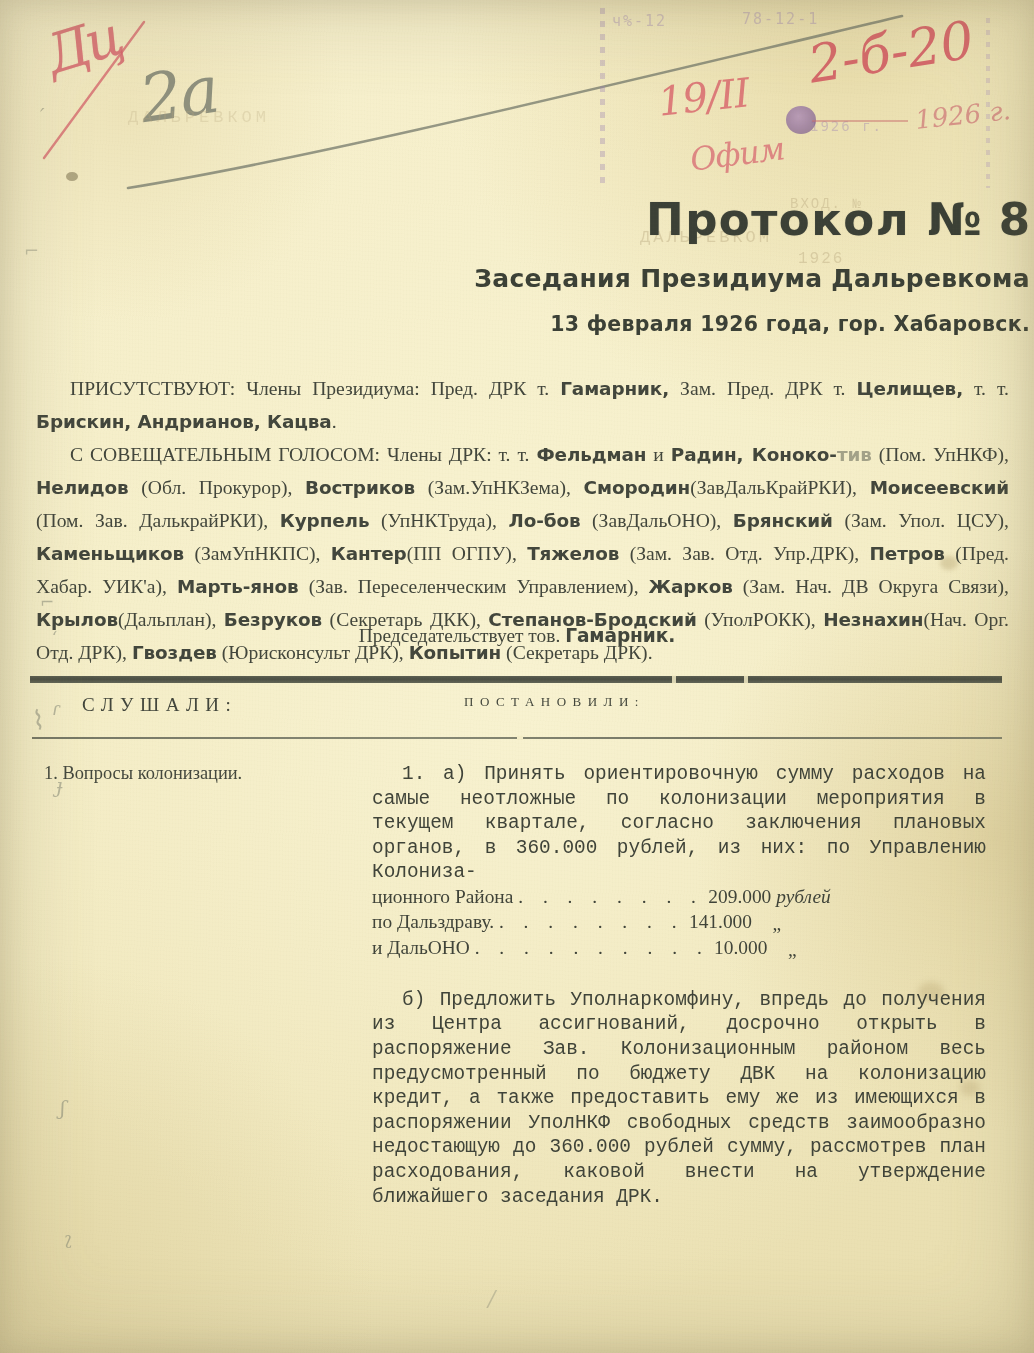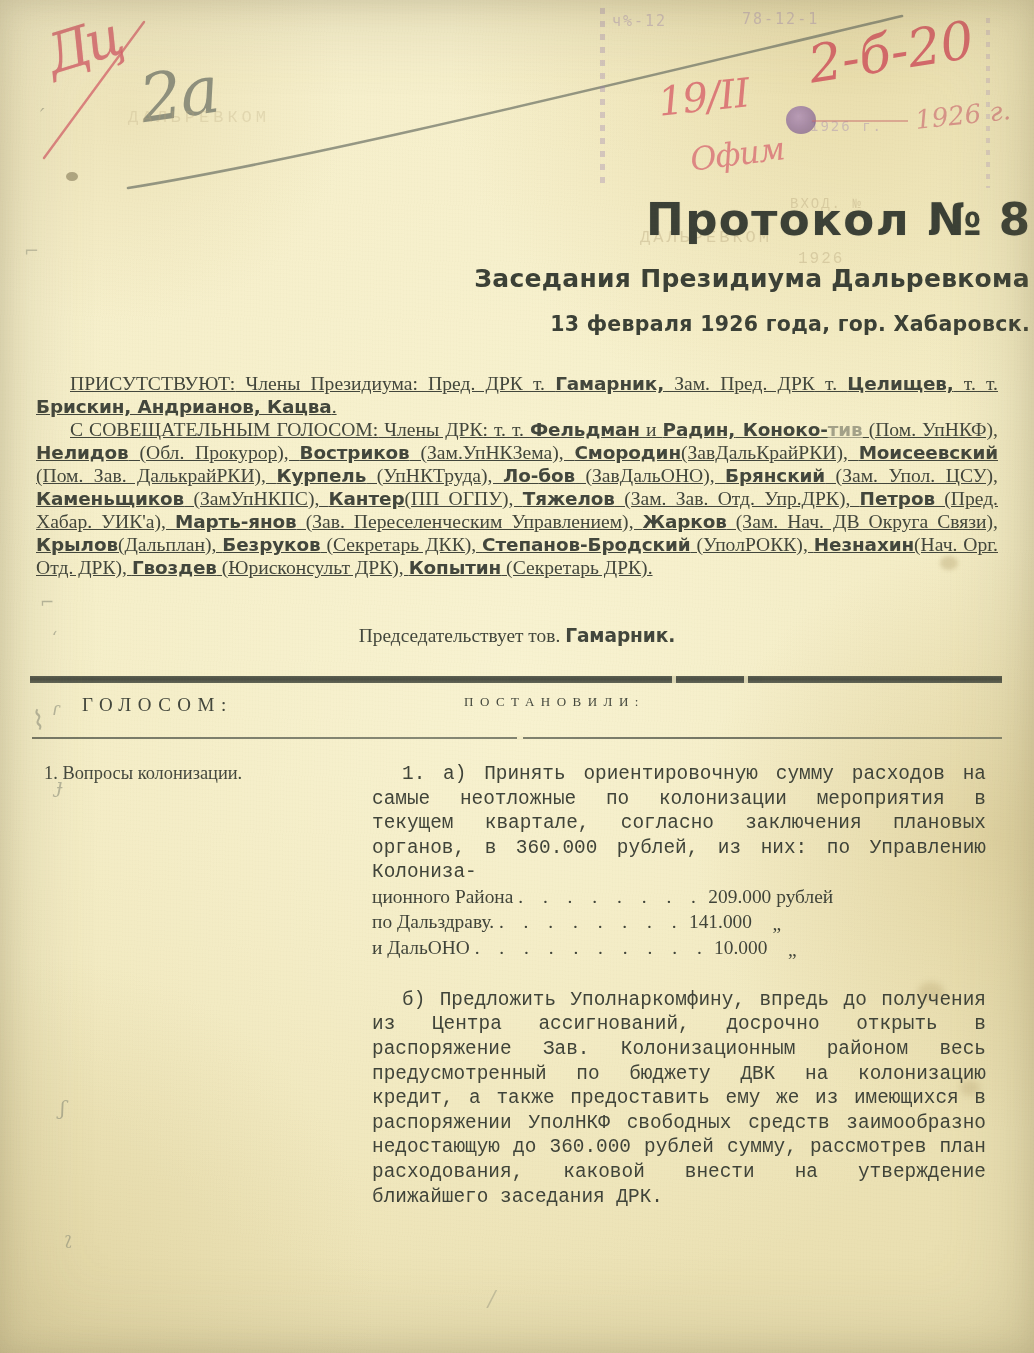--- a/index.html
+++ b/index.html
@@ -41,25 +41,24 @@
     margin-top:22px;color:#3b4036;
   }
   .dateline{
     font-family:"DejaVu Sans","Liberation Sans",sans-serif;
     font-weight:bold;font-size:20.5px;letter-spacing:.3px;
     margin-top:19px;color:#3b4036;
   }
 
   
   .attendees{
-    position:absolute;left:36px;right:36px;top:372px;
-    font-size:19.6px;line-height:23px;
+    position:absolute;left:36px;right:25px;top:372px;
+    font-size:19.6px;line-height:33px;
     text-align:justify;text-justify:inter-word;
     color:#42463c;
-    text-decoration:underline;
   }
   .attendees p{margin:0;}
   .attendees p + p{margin-top:0;}
   .ind{display:inline-block;width:34px;}
   b{font-family:"DejaVu Sans","Liberation Sans",sans-serif;font-weight:bold;font-size:18.4px;letter-spacing:-.1px;text-align:right;}
   .faded{opacity:.45;}
 
   .chair{
     position:absolute;left:0;right:0;top:625px;text-align:center;
     font-size:19.4px;color:#42463c;
@@ -97,21 +96,21 @@
   }
   .col-right p{margin:0 0 0 0;}
   .col-right .para{margin-bottom:25px;font-family:Liberation Mono, monospace;}
   .col-right .para:last-child{margin-bottom:0;}
   .pind{display:inline-block;width:30px;}
 
   .amount-row{display:block;white-space:nowrap;}
   .amt-label{display:inline-block;}
   .leader{letter-spacing:7.5px;}
   .amt-val{font-variant-numeric:tabular-nums;font-family:Liberation Serif, serif;}
-  .rub{display:inline-block;}
+  .rub{display:inline-block;font-style:italic;}
   .dq{display:inline-block;width:40px;text-align:center;vertical-align:-2px;}
 
   
   .hand{position:absolute;pointer-events:none;
     font-family:"DejaVu Serif","Liberation Serif",serif;font-style:italic;}
   .hw-red-left{left:46px;top:14px;font-size:54px;color:#d4616a;opacity:.82;
     transform:rotate(-17deg);letter-spacing:-4px;text-shadow:0 0 1px rgba(200,80,90,.4);}
   .hw-red-slash{position:absolute;left:40px;top:16px;width:110px;height:150px;pointer-events:none;}
   .hw-pencil-2a{left:140px;top:56px;font-size:66px;color:#6f7468;opacity:.75;
     transform:rotate(-8deg);letter-spacing:-2px;}
@@ -226,21 +225,21 @@
       <span class="ind"></span><span>С СОВЕЩАТЕЛЬНЫМ ГОЛОСОМ:</span><span> Члены ДРК: т. т. </span><b>Фельдман</b><span> и </span><b>Радин,</b><b> Коноко-</b><b class="faded">тив</b><span> (Пом. УпНКФ), </span><b>Нелидов</b><span> (Обл. Прокурор), </span><b>Востриков</b><span> (Зам.УпНКЗема), </span><b>Смородин</b><span>(ЗавДальКрайРКИ), </span><b>Моисеевский</b><span> (Пом. Зав. ДалькрайРКИ), </span><b>Курпель</b><span> (УпНКТруда), </span><b>Ло-</b><b>бов</b><span> (ЗавДальОНО), </span><b>Брянский</b><span> (Зам. Упол. ЦСУ), </span><b>Каменьщиков</b><span> (ЗамУпНКПС), </span><b>Кантер</b><span>(ПП ОГПУ), </span><b>Тяжелов</b><span> (Зам. Зав. Отд. Упр.ДРК), </span><b>Петров</b><span> (Пред. Хабар. УИК'а), </span><b>Марть-</b><b>янов</b><span> (Зав. Переселенческим Управлением), </span><b>Жарков</b><span> (Зам. Нач. ДВ Округа Связи), </span><b>Крылов</b><span>(Дальплан), </span><b>Безруков</b><span> (Секретарь ДКК), </span><b>Степанов-Бродский</b><span> (УполРОКК), </span><b>Незнахин</b><span>(Нач. Орг. Отд. ДРК), </span><b>Гвоздев</b><span> (Юрисконсульт ДРК), </span><b>Копытин</b><span> (Секретарь ДРК).</span>
     </p>
   </div>
 
   <div class="chair">
     <span>Председательствует тов. </span><b>Гамарник.</b>
   </div>
 
   <div class="rule-thick"></div>
   <div class="colheads">
-    <span class="ch-left">ГОЛОСОМ:</span>
+    <span class="ch-left">СЛУШАЛИ:</span>
     <span class="ch-right">ПОСТАНОВИЛИ:</span>
   </div>
   <div class="rule-thin"></div>
 
   <div class="col-left">
     <div>1. Вопросы колонизации.</div>
   </div>
 
   <div class="col-right">
     <p class="para"><span class="pind"></span><span>1. а) Принять ориентировочную сумму расходов на самые неотложные по колонизации мероприятия в текущем квартале, согласно заключения плановых органов, в 360.000 рублей, из них: по Управлению Колониза-</span></p>

